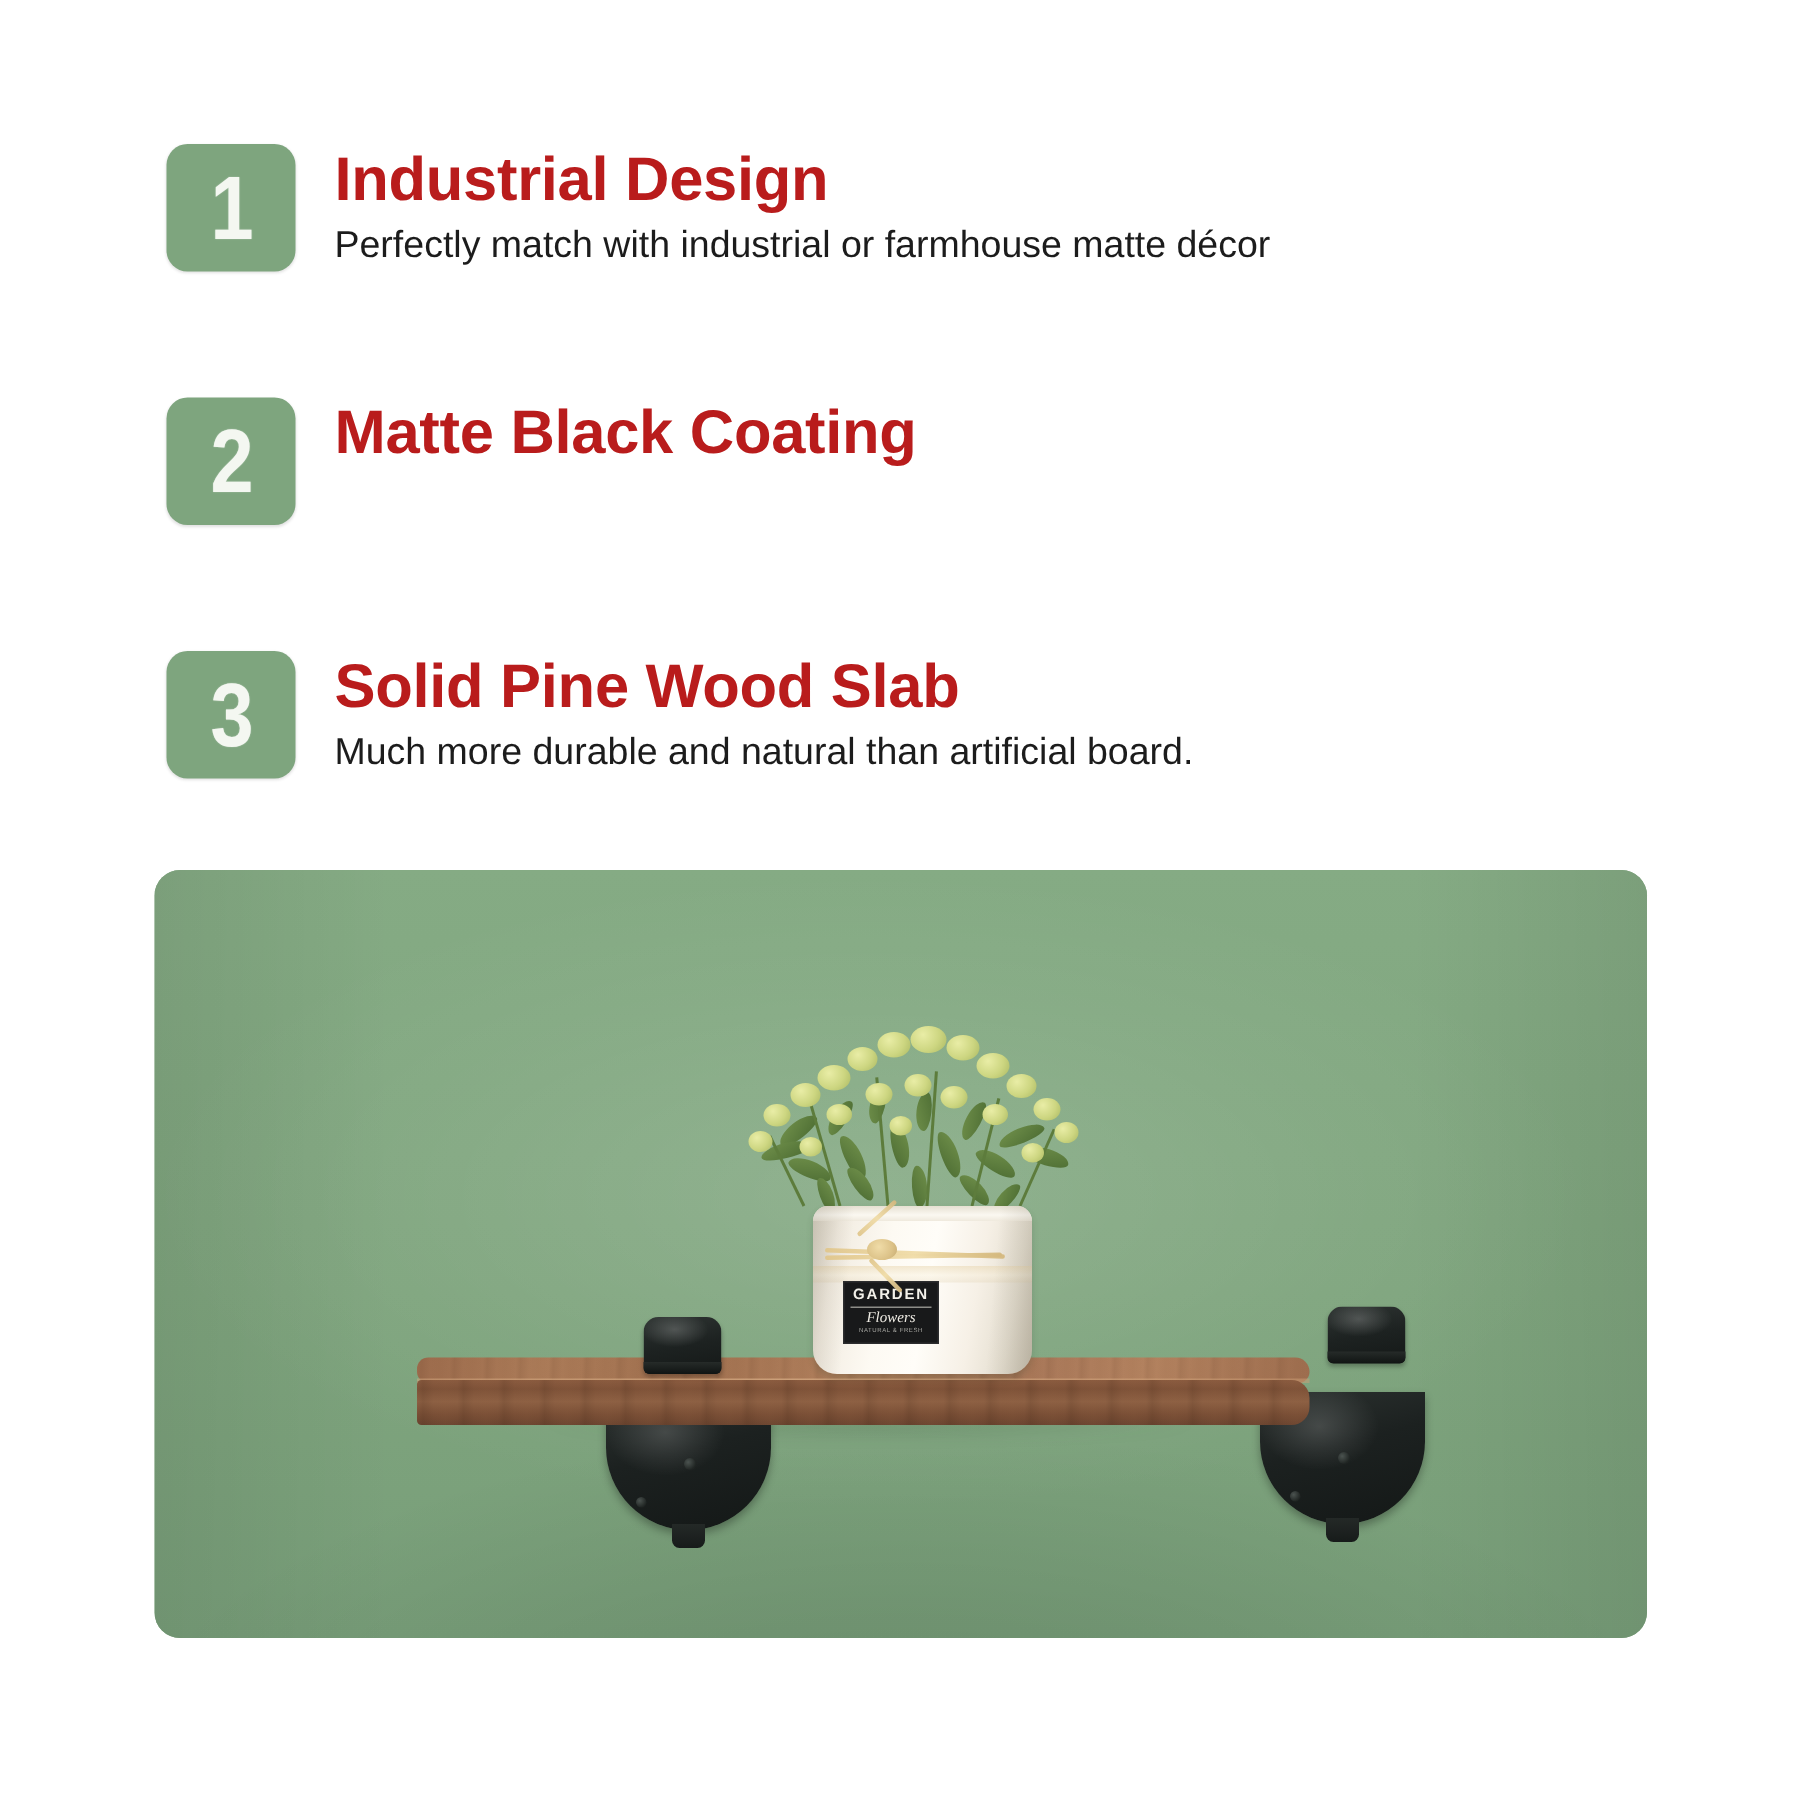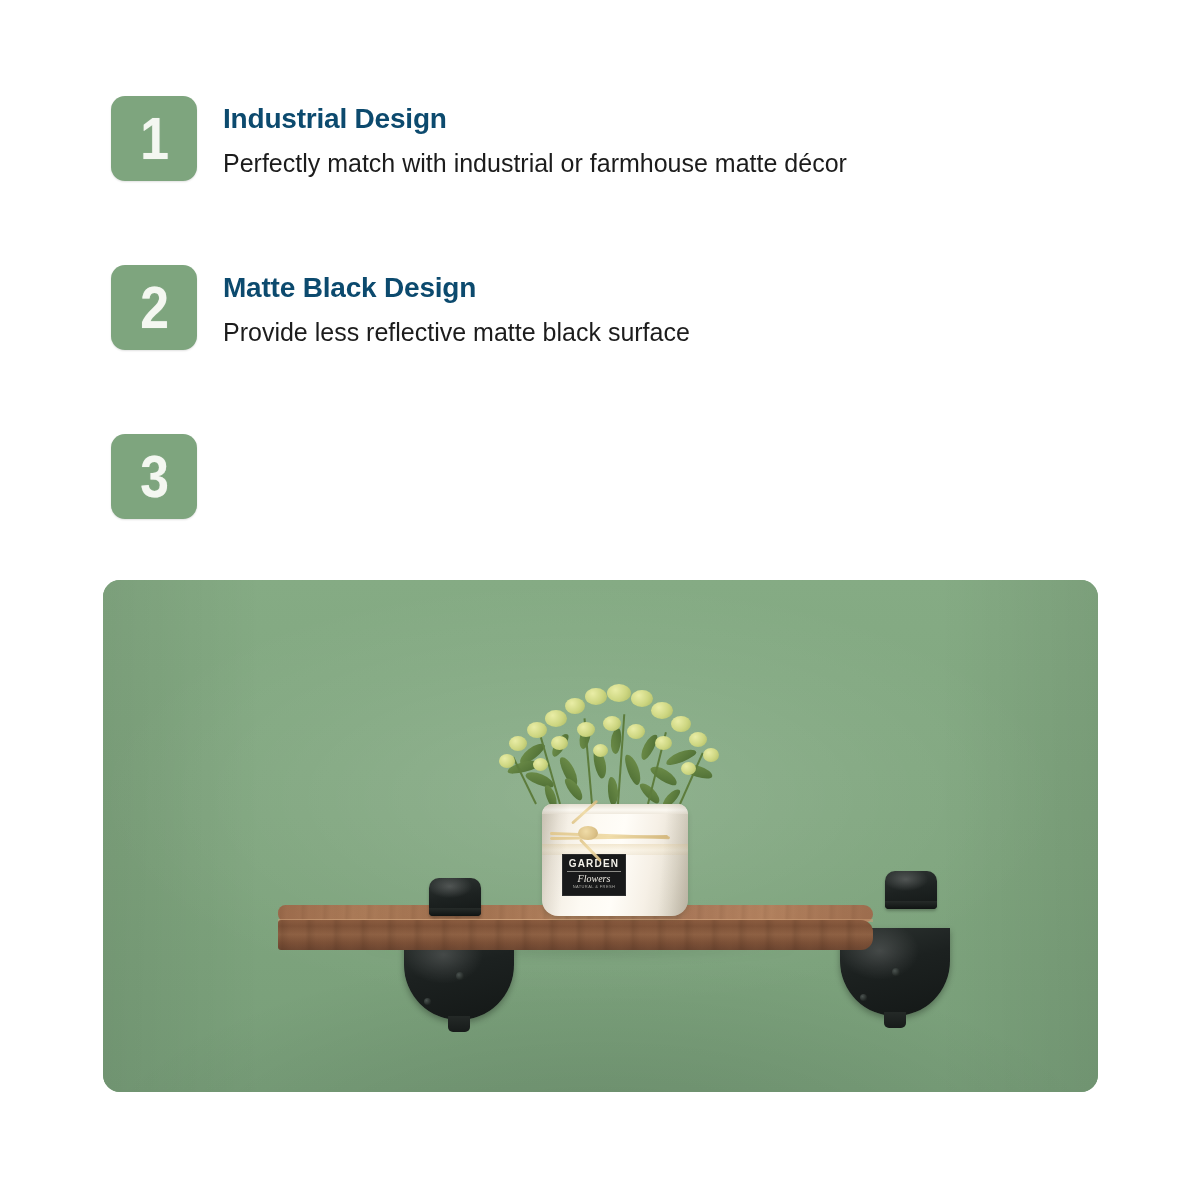--- a/index.html
+++ b/index.html
@@ -49,23 +49,23 @@
     transform: scaleX(0.86);
     text-shadow: 0 0 1px rgba(255,255,255,0.5);
   }
   .feature-text {
     padding-left: 26px;
     padding-top: 2px;
   }
   .feature-title {
     font-family: "Liberation Sans", sans-serif;
     font-weight: 700;
-    font-size: 28px;
+    font-size: 41px;
     line-height: 42px;
-    color: #0c4a6e;
+    color: #b91c1c;
     letter-spacing: -0.2px;
     margin: 0 0 8px 0;
     white-space: nowrap;
   }
   .feature-sub {
     font-family: "Liberation Sans", sans-serif;
     font-weight: 400;
     font-size: 25px;
     line-height: 30px;
     color: #1c1c1c;
@@ -417,28 +417,31 @@
       <p class="feature-title">Industrial Design</p>
       <p class="feature-sub">Perfectly match with industrial or farmhouse matte décor</p>
     </div>
   </div>
 
   <div class="feature-row">
     <div class="badge">
       <span class="badge-num">2</span>
     </div>
     <div class="feature-text">
-      <p class="feature-title">Matte Black Design</p>
-      <p class="feature-sub">Provide less reflective matte black surface</p>
+      <p class="feature-title">Matte Black Coating</p>
     </div>
   </div>
 
   <div class="feature-row">
     <div class="badge">
       <span class="badge-num">3</span>
+    </div>
+    <div class="feature-text">
+      <p class="feature-title">Solid Pine Wood Slab</p>
+      <p class="feature-sub">Much more durable and natural than artificial board.</p>
     </div>
   </div>
 
 </div>
 
 <div class="photo-panel">
   <div class="wall"></div>
 
   <div class="shelf-assembly">
 

